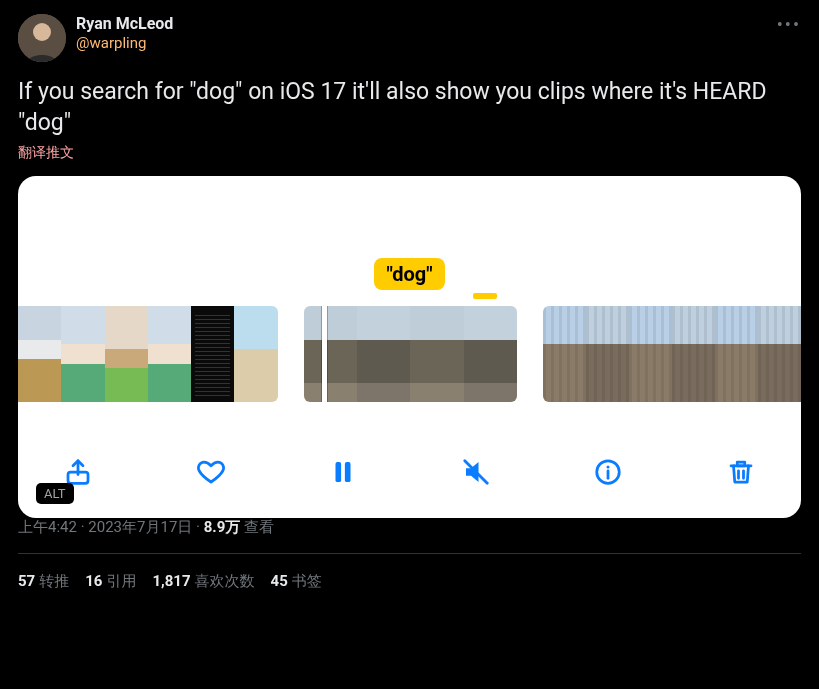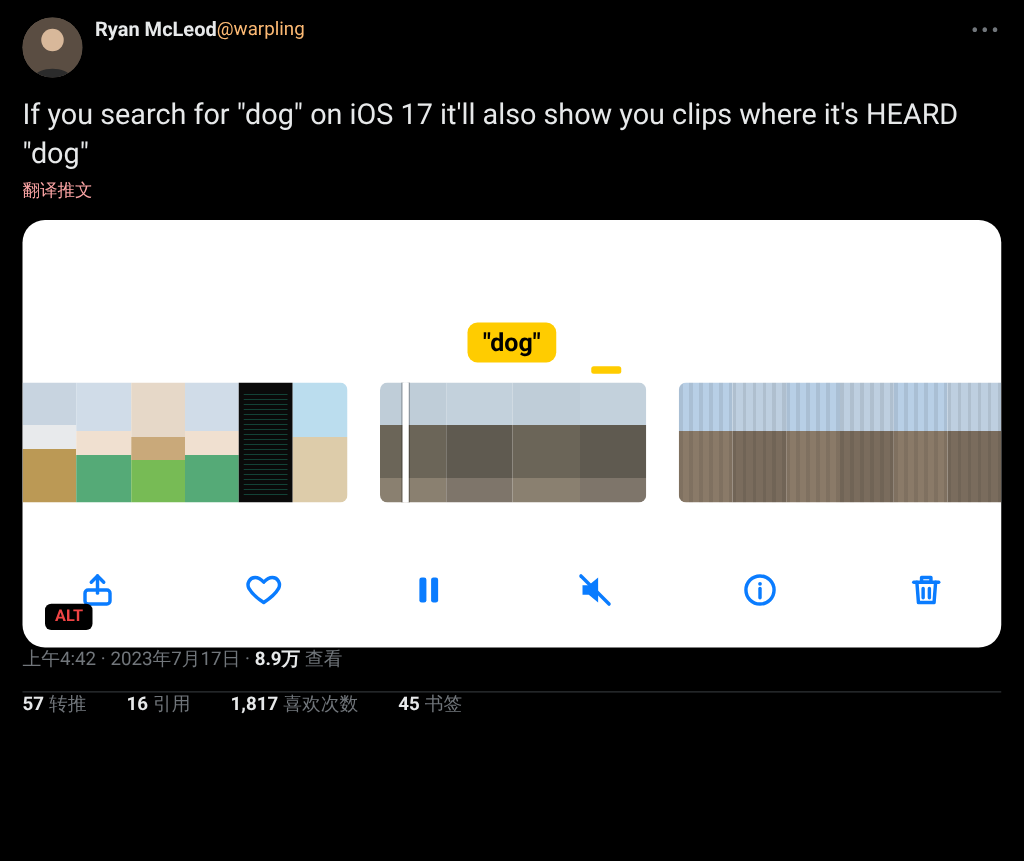--- a/index.html
+++ b/index.html
@@ -23,21 +23,21 @@
   .avatar {
     width: 48px;
     height: 48px;
     border-radius: 50%;
     background: linear-gradient(135deg, #8a7a68 0%, #3a3a3a 100%);
     flex-shrink: 0;
     overflow: hidden;
     position: relative;
   }
   .avatar svg { width: 100%; height: 100%; }
-  .names { display: flex; flex-direction: row; line-height: 1.25; }
+  .names { display: flex; flex-direction: column; line-height: 1.25; }
   .display-name { font-weight: 700; font-size: 16px; color: #e7e9ea; }
   .handle { font-size: 15px; color: #fdba74; }
   .more {
     position: absolute;
     right: 0;
     top: 0;
     color: #71767b;
     font-size: 18px;
     letter-spacing: 2px;
     cursor: pointer;
@@ -151,40 +151,40 @@
     justify-content: center;
     cursor: pointer;
   }
   .tb-btn svg { width: 30px; height: 30px; stroke: currentColor; fill: none; stroke-width: 2.2; stroke-linecap: round; stroke-linejoin: round; }
   .tb-btn.pause svg rect { fill: currentColor; stroke: none; }
   .alt-badge {
     position: absolute;
     left: 18px;
     bottom: 14px;
     background: #000;
-    color: #ef4444;
-    font-weight: 700;
+    color: #a3a3a3;
+    font-weight: 400;
     font-size: 13px;
     padding: 3px 8px;
     border-radius: 5px;
   }
   .meta {
     color: #71767b;
     font-size: 15px;
   }
   .meta .dot::before { content: " · "; }
   .meta .views-count { color: #e7e9ea; font-weight: 700; }
   .divider {
     border-top: 1px solid #2f3336;
     margin-top: 16px;
   }
   .stats {
-    margin-top: 0;
-    display: flex;
-    gap: 32px;
+    margin-top: 18px;
+    display: flex;
+    gap: 16px;
     font-size: 15px;
     color: #71767b;
   }
   .stats strong { color: #e7e9ea; font-weight: 700; margin-right: 4px;}
   .stat { cursor: pointer; }
 </style>
 </head>
 <body>
 
 <div class="tweet">

